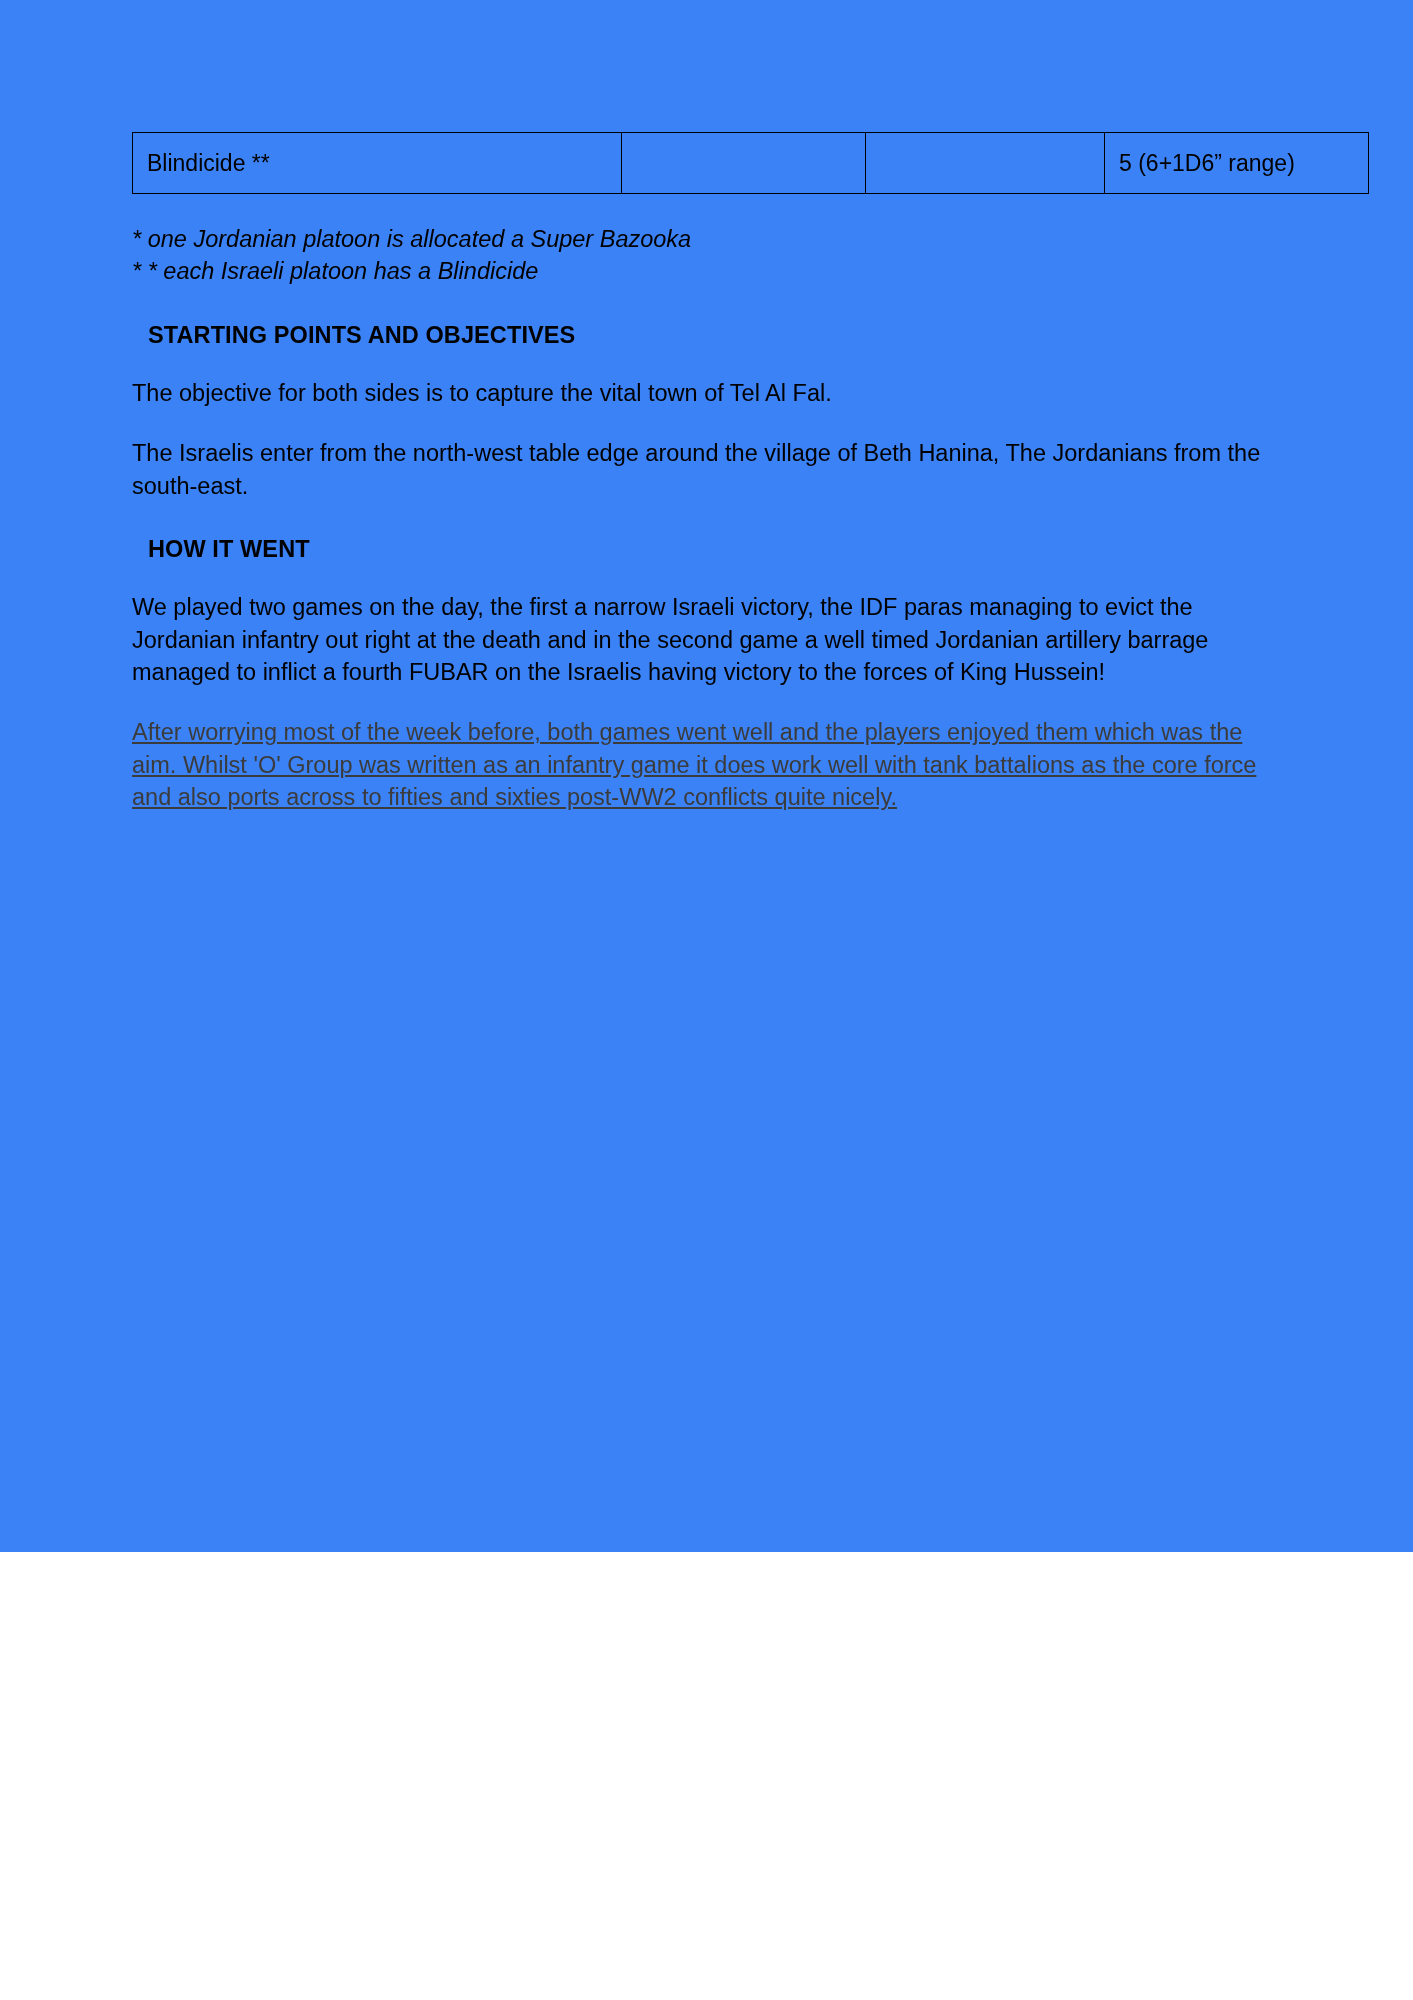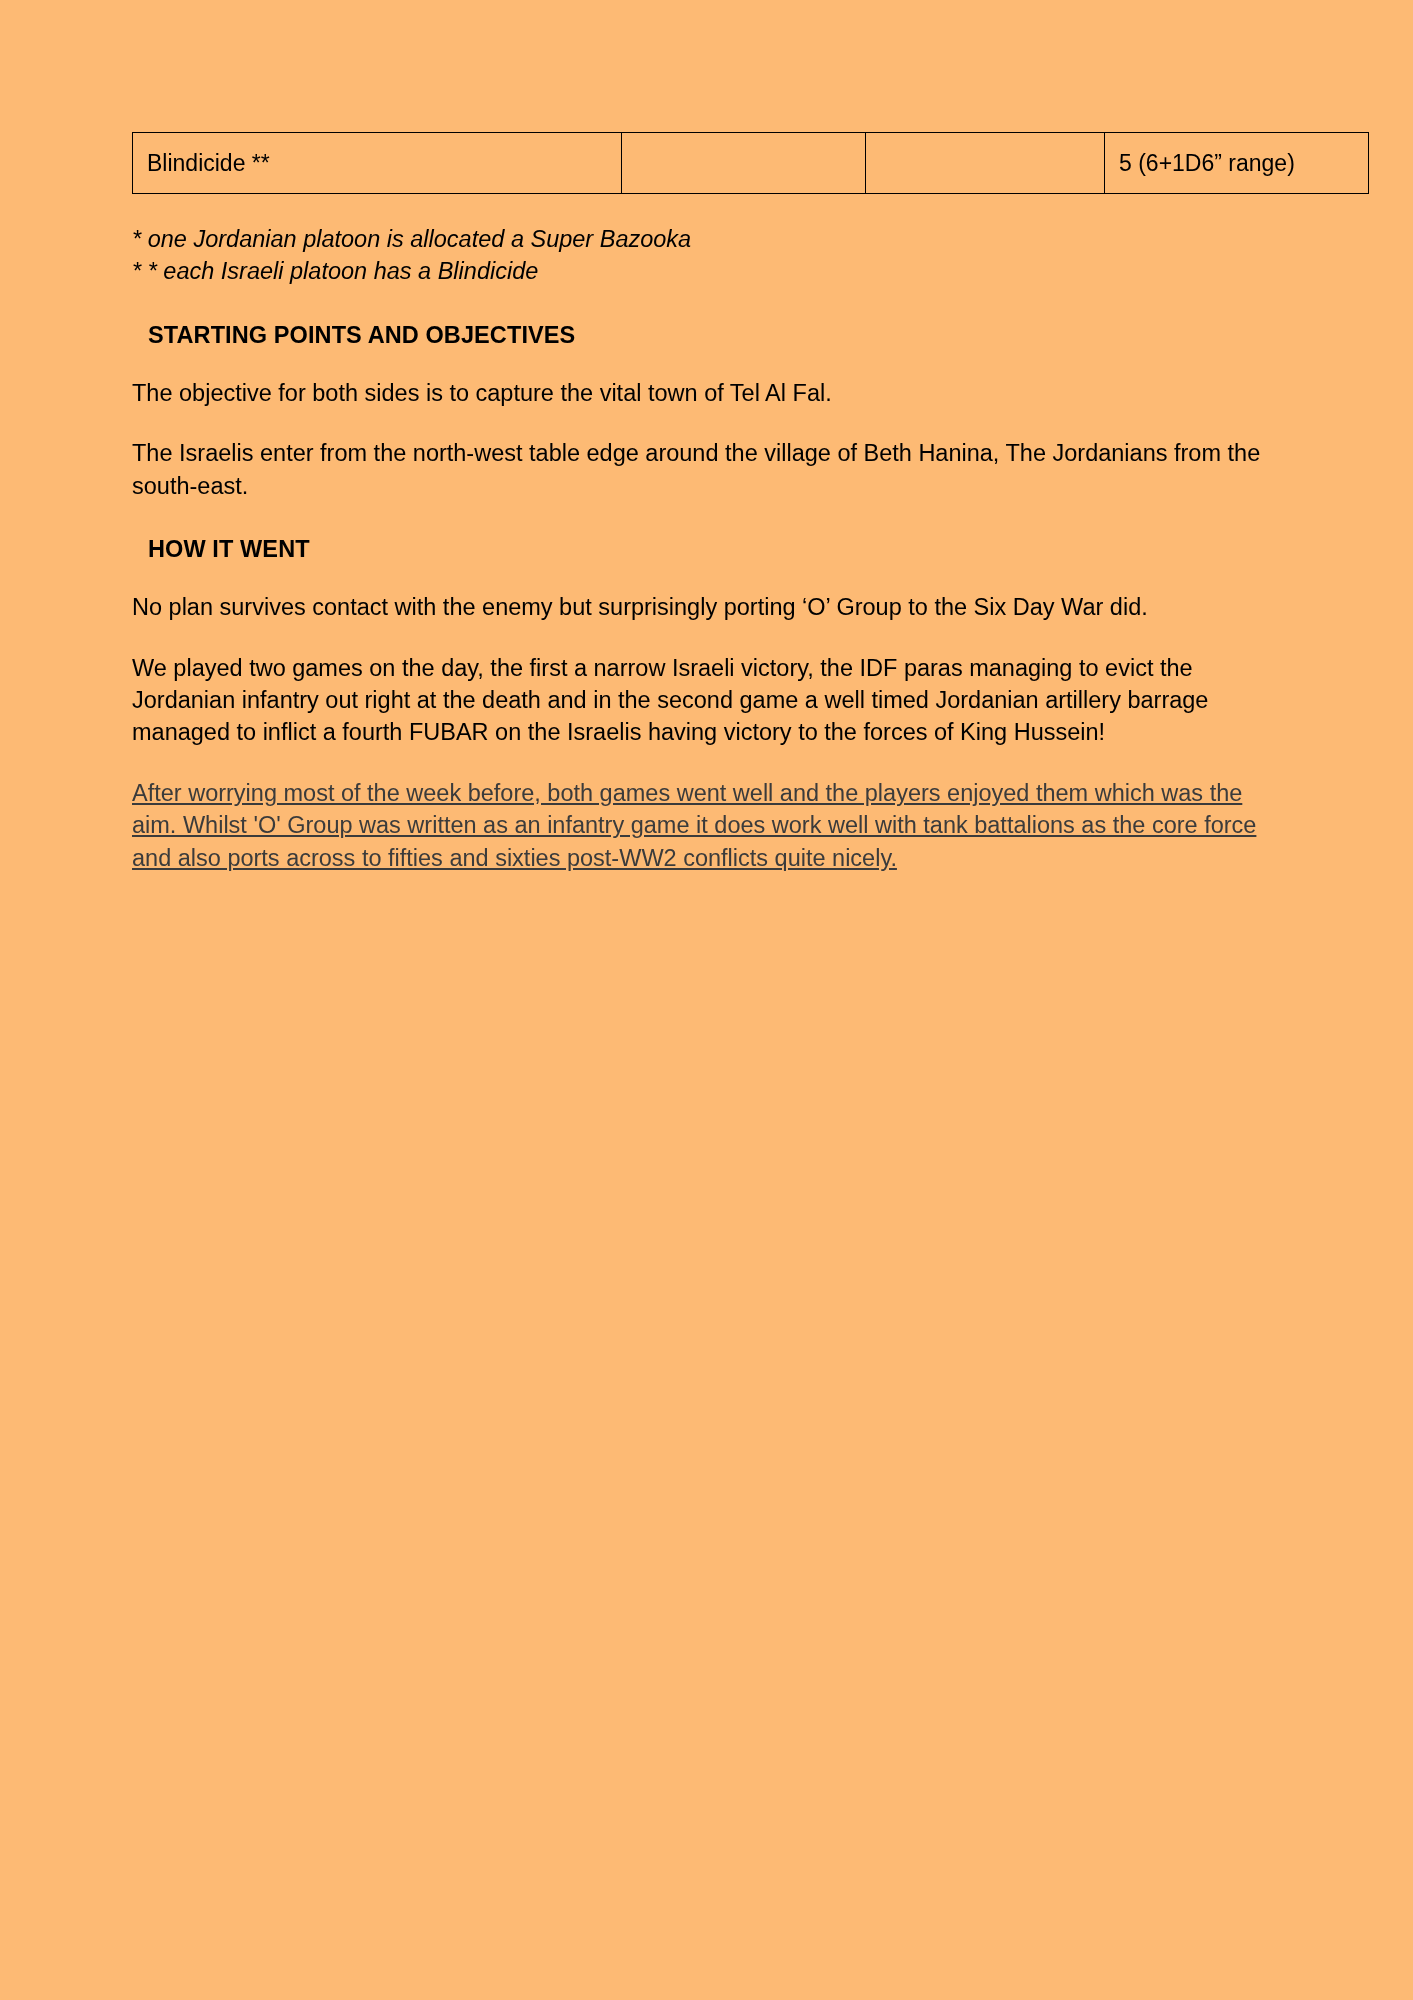--- a/index.html
+++ b/index.html
@@ -13,22 +13,22 @@
     font-family: "Liberation Sans", sans-serif;
     color: #000000;
     position: relative;
     overflow: hidden;
   }
   .page {
     position: absolute;
     left: 0;
     top: 0;
     width: 1413px;
-    height: 2000px;
-    background: #fdba74;
+    height: 1552px;
+    background: #3b82f6;
   }
   .content {
     position: absolute;
     left: 132px;
     top: 132px;
     width: 1130px;
   }
 
   
   table.weapon-table {
@@ -105,18 +105,17 @@
     <div class="footnotes">
       <div class="footnote">*  one Jordanian platoon is allocated a Super Bazooka</div>
       <div class="footnote">*  * each Israeli platoon has a Blindicide</div>
     </div>
 
     <h2 class="section-head">STARTING POINTS AND OBJECTIVES</h2>
     <p class="body-text">The objective for both sides is to capture the vital town of Tel Al Fal.</p>
     <p class="body-text">The Israelis enter from the north-west table edge around the village of Beth Hanina, The Jordanians from the south-east.</p>
 
     <h2 class="section-head">HOW IT WENT</h2>
-    <p class="body-text">No plan survives contact with the enemy but surprisingly porting ‘O’ Group to the Six Day War did.</p>
     <p class="body-text">We played two games on the day, the first a narrow Israeli victory, the IDF paras managing to evict the Jordanian infantry out right at the death and in the second game a well timed Jordanian artillery barrage managed to inflict a fourth FUBAR on the Israelis having victory to the forces of King Hussein!</p>
     <p class="body-text grey nudge-top">After worrying most of the week before, both games went well and the players enjoyed them which was the aim. Whilst 'O' Group was written as an infantry game it does work well with tank battalions as the core force and also ports across to fifties and sixties post-WW2 conflicts quite nicely.</p>
 
   </div>
 </div>
 
 </body></html>

